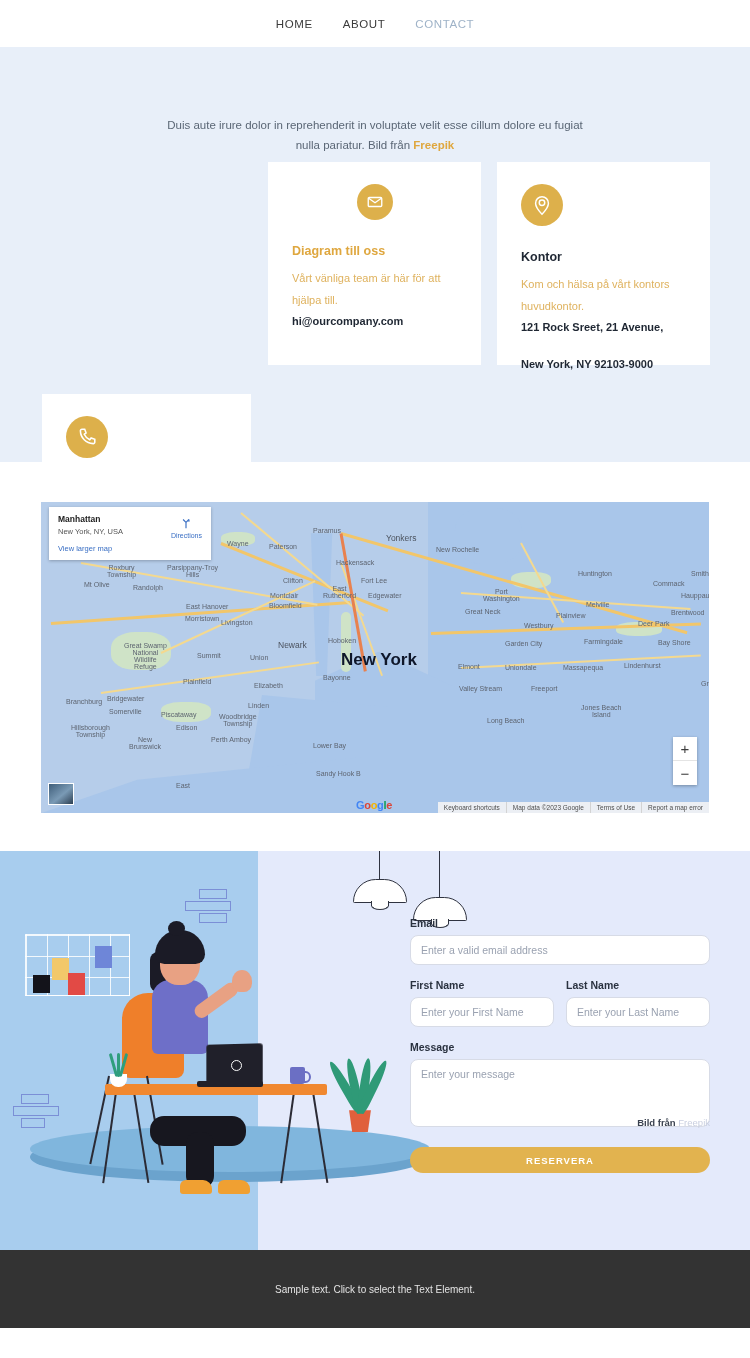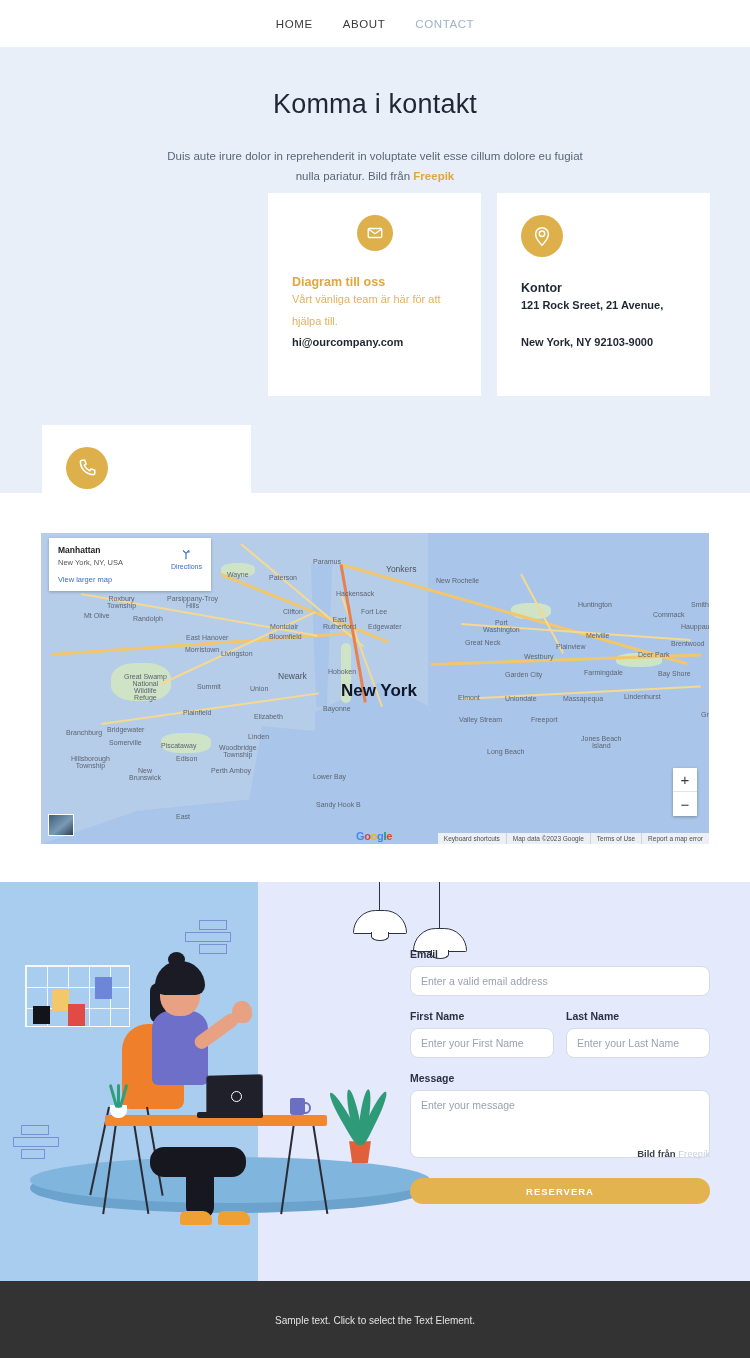--- a/index.html
+++ b/index.html
@@ -79,21 +79,21 @@
   .card h3 {
     font-size: 12.5px;
     font-weight: bold;
     margin-top: 24px;
     color: #1f2733;
   }
   .card h3.gold { color: #dfa73f; }
   .card .desc {
     font-size: 11px;
     line-height: 1.95;
-    margin-top: 0;
+    margin-top: 10px;
     color: #dfb25e;
   }
   .card .detail {
     font-size: 11px;
     line-height: 1.95;
     color: #1f2733;
     font-weight: 600;
   }
 
   
@@ -366,21 +366,20 @@
 </head>
 <body>
 
 <div class="nav">
   <a href="#">HOME</a>
   <a href="#">ABOUT</a>
   <a href="#" class="active">CONTACT</a>
 </div>
 
 <div class="hero">
-  <h1>Komma i kontakt</h1>
   <p><span>Duis aute irure dolor in reprehenderit in voluptate velit esse cillum dolore eu fugiat nulla pariatur. Bild från </span><span class="freepik">Freepik</span></p>
 </div>
 
 <div class="cards-wrap">
 
   <div class="card card-email">
     <div class="badge center">
       <svg viewBox="0 0 24 24" fill="none" stroke="#fff" stroke-width="1.8">
         <rect x="3" y="6" width="18" height="12" rx="1.5"></rect>
         <path d="M3.5 7l8.5 6 8.5-6"></path>
@@ -392,20 +391,21 @@
   </div>
 
   <div class="card card-office">
     <div class="badge lg">
       <svg viewBox="0 0 24 24" fill="none" stroke="#fff" stroke-width="1.6">
         <path d="M12 22s7-7.2 7-12a7 7 0 10-14 0c0 4.8 7 12 7 12z"></path>
         <circle cx="12" cy="9.6" r="3"></circle>
       </svg>
     </div>
     <h3>Kontor</h3>
+    <div class="desc">Kom och hälsa på vårt kontors huvudkontor.</div>
     <div class="detail">121 Rock Sreet, 21 Avenue,</div>
     <div class="detail" style="margin-top:15px">New York, NY 92103-9000</div>
   </div>
 
   <div class="card card-phone">
     <div class="badge lg">
       <svg viewBox="0 0 24 24" fill="none" stroke="#fff" stroke-width="1.7">
         <path d="M6.5 3.5h3l1.5 4-2 1.5a12 12 0 006 6l1.5-2 4 1.5v3c0 1-.8 1.8-1.8 1.7C11 19 5 13 4.8 5.3 4.7 4.3 5.5 3.5 6.5 3.5z"></path>
       </svg>
     </div>

